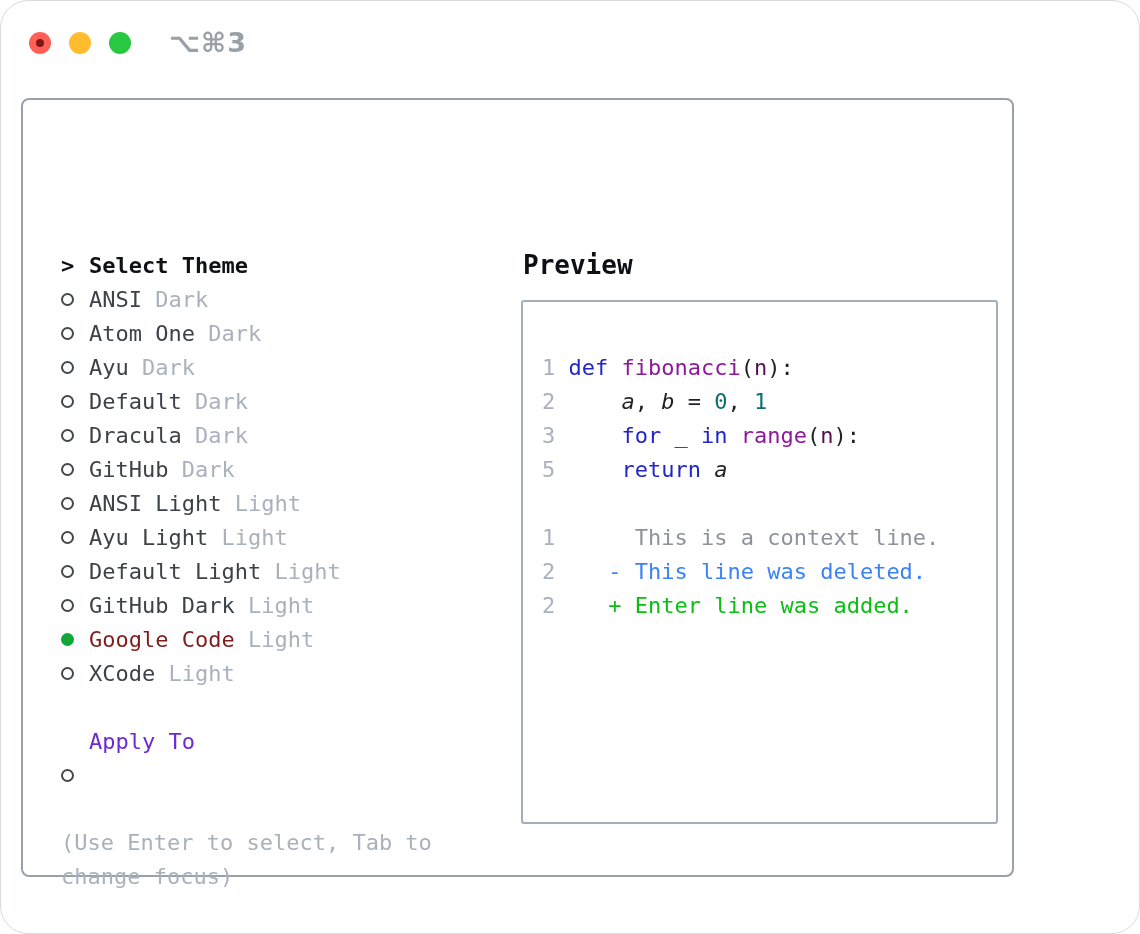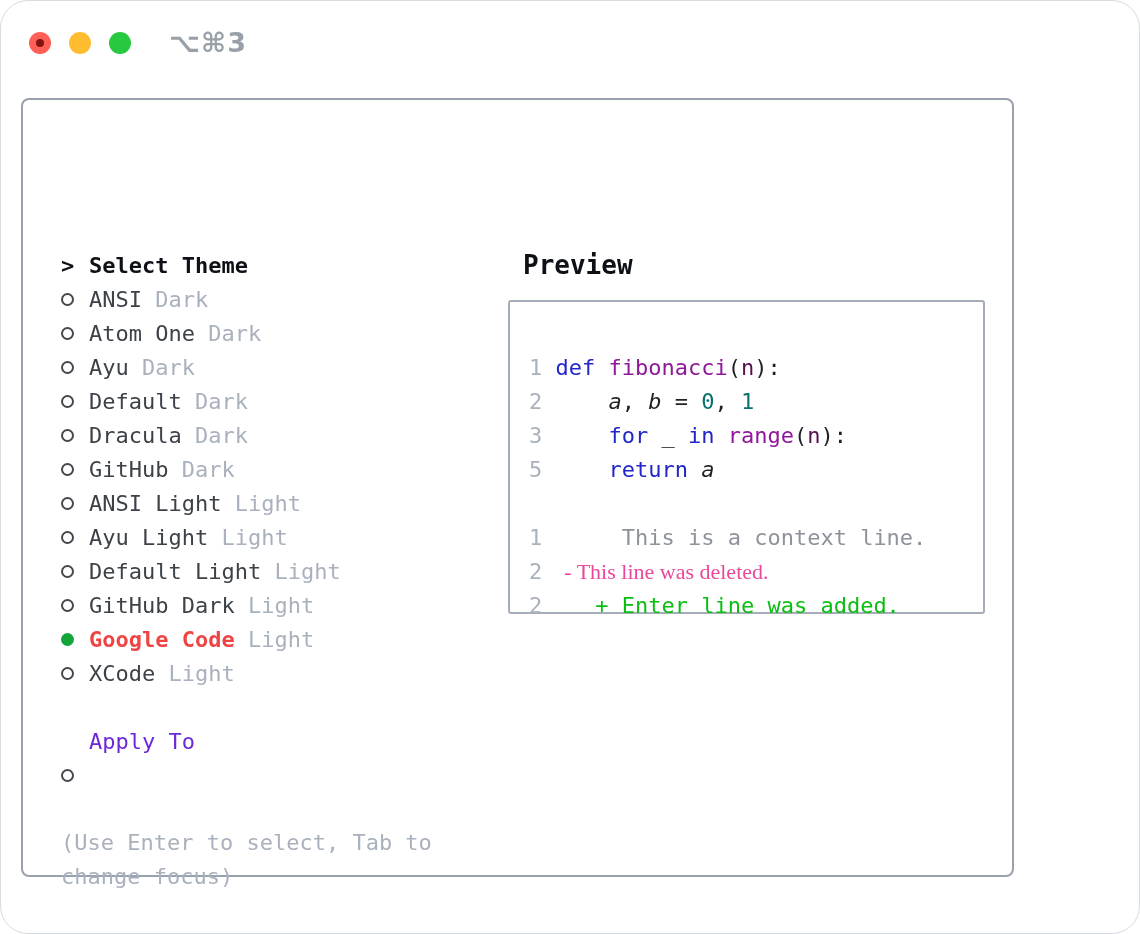--- a/index.html
+++ b/index.html
@@ -30,44 +30,44 @@
   }
   
   .left-col{position:absolute;left:38px;top:148px;font-size:22px;}
   .row{display:flex;height:34px;align-items:center;white-space:pre;}
   .marker{width:28px;flex:none;display:flex;align-items:center;}
   .dot{width:13px;height:13px;border-radius:50%;border:2px solid #43484e;box-sizing:border-box;}
   .dot.filled{background:#12a53a;border-color:#12a53a;}
   .prompt{color:#0d1116;font-weight:bold;}
   .hdr{font-weight:bold;color:#0d1116;}
   .name{color:#3d4249;}
-  .name.selected{color:#ef4444;font-weight:bold;}
+  .name.selected{color:#7f1d1d;}
   .variant{color:#a9b1bd;}
   .apply-hdr{color:#6d28d9;}
   .help{color:#a9b1bd;line-height:34px;white-space:pre;}
   
   .preview-header{
     position:absolute;left:500px;top:148px;height:34px;line-height:34px;
     font-size:26px;font-weight:bold;color:#0d1116;
   }
   .preview-box{
-    position:absolute;left:485px;top:200px;width:477px;height:314px;
+    position:absolute;left:498px;top:200px;width:477px;height:524px;
     border:2px solid #a4adb8;border-radius:3px;box-sizing:border-box;background:#ffffff;
   }
   .code{position:absolute;left:19px;top:49px;right:0;font-size:22px;}
   .code .cl{height:34px;line-height:34px;white-space:pre;}
   .ln{color:#a9b1bd;}
   .tk-kw{color:#2026c8;}
   .tk-fn{color:#8f189a;}
   .tk-param{color:#54114f;}
   .tk-lit{color:#0a7070;}
   .tk-pun{color:#1f2125;}
   .tk-var{color:#1f2125;font-style:italic;}
   .tk-ctx{color:#8e939b;}
-  .tk-del{color:#ec4899;font-family:Liberation Serif, serif;}
+  .tk-del{color:#3b82f6;}
   .tk-add{color:#0abf12;}
 </style>
 </head>
 <body>
 
 <div class="window">
 
   <div class="titlebar">
     <span class="light red"></span>
     <span class="light yellow"></span>

